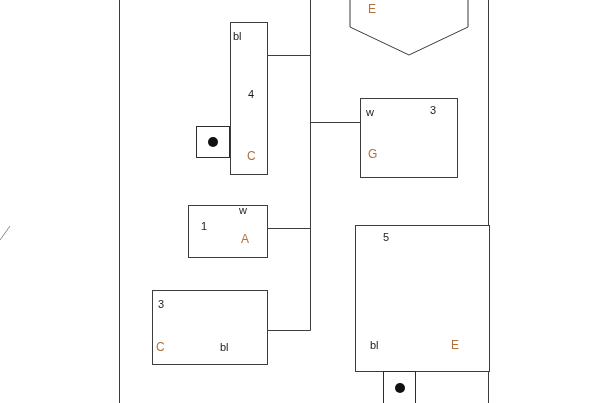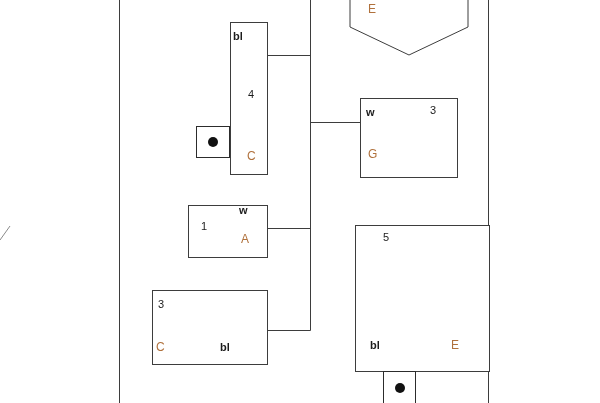--- a/index.html
+++ b/index.html
@@ -28,21 +28,21 @@
     width:10px;height:10px;border-radius:50%;
     background:#111111;
   }
   .lbl{
     position:absolute;
     font-size:11px;
     color:#1c1c1c;
     line-height:1;
     white-space:nowrap;
   }
-  .lbl.bold{font-weight:bold;}
+  .lbl.bold{font-weight:normal;}
   .lbl.room{color:#b0713c;font-size:12px;}
 </style>
 </head>
 <body>
 
 <div class="canvas">
 
   <svg class="lines" viewBox="0 0 600 403" xmlns="http://www.w3.org/2000/svg">
 
     <line x1="119.5" y1="0" x2="119.5" y2="403" stroke="#3d3d3d" stroke-width="1"></line>

